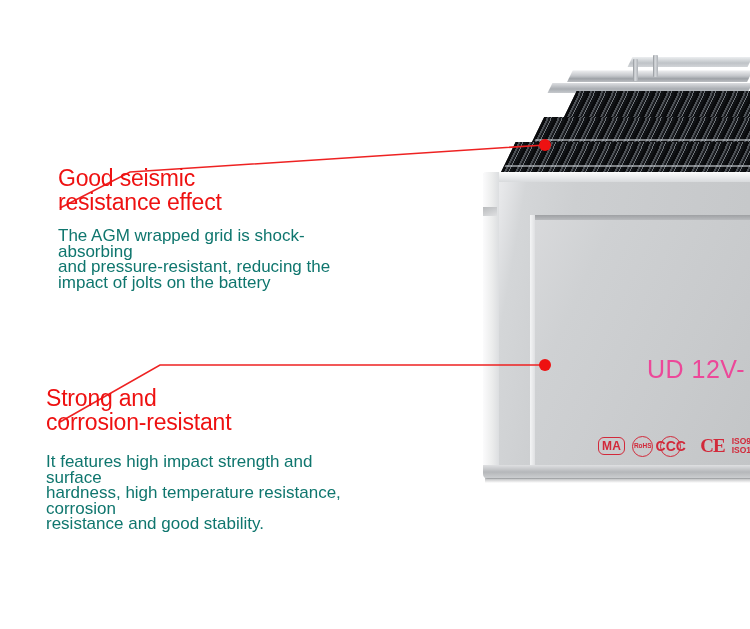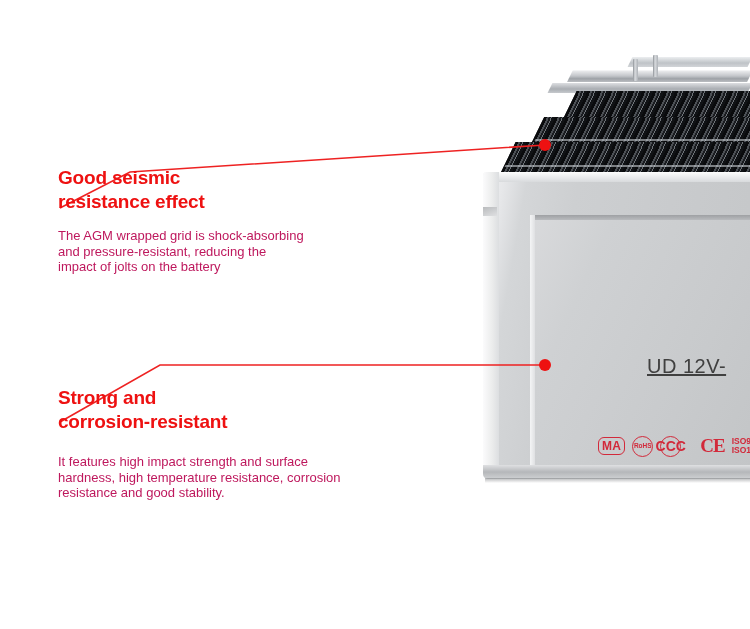--- a/index.html
+++ b/index.html
@@ -20,40 +20,40 @@
     height: 629px;
     background: #ffffff;
     overflow: hidden;
   }
 
   
   .callout { position: absolute; }
 
   .callout-heading {
     color: #ee1111;
-    font-weight: bold;
-    font-size: 19px;
+    font-weight: normal;
+    font-size: 23px;
     line-height: 24px;
     letter-spacing: -0.2px;
     white-space: pre-line;
     margin: 0;
   }
 
   .callout-body {
-    color: #be185d;
-    font-size: 13px;
+    color: #0f766e;
+    font-size: 17px;
     line-height: 15.5px;
     white-space: pre-line;
     margin: 0;
   }
 
   #callout-seismic       { left: 58px; top: 166px; width: 300px; }
   #callout-seismic .callout-body { margin-top: 14px; }
 
-  #callout-corrosion     { left: 58px; top: 386px; width: 305px; }
+  #callout-corrosion     { left: 46px; top: 386px; width: 305px; }
   #callout-corrosion .callout-body { margin-top: 20px; }
 
   
   #leader-lines {
     position: absolute;
     left: 0; top: 0;
     width: 750px;
     height: 629px;
     pointer-events: none;
   }
@@ -207,26 +207,25 @@
     position: absolute;
     left: 30px; top: 443px;
     width: 268px; height: 5px;
     background: linear-gradient(180deg, rgba(120,122,125,0.55) 0%, rgba(255,255,255,0) 100%);
   }
 
   
   #product-label {
     position: absolute;
     left: 192px; top: 320px;
-    color: #404040;
-    font-size: 20px;
+    color: #ec4899;
+    font-size: 25px;
     font-weight: normal;
     letter-spacing: 0.5px;
     white-space: nowrap;
-    text-decoration: underline;
   }
 
   
   #cert-row {
     position: absolute;
     left: 143px; top: 400px;
     display: flex;
     align-items: center;
     gap: 7px;
     white-space: nowrap;

